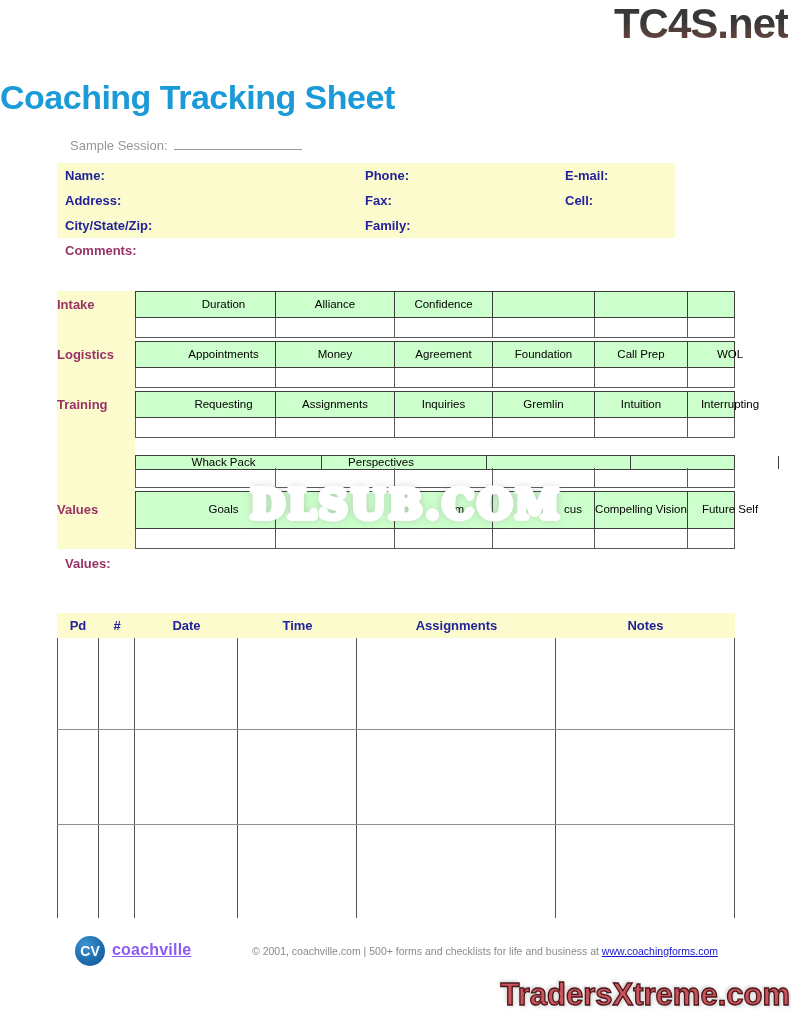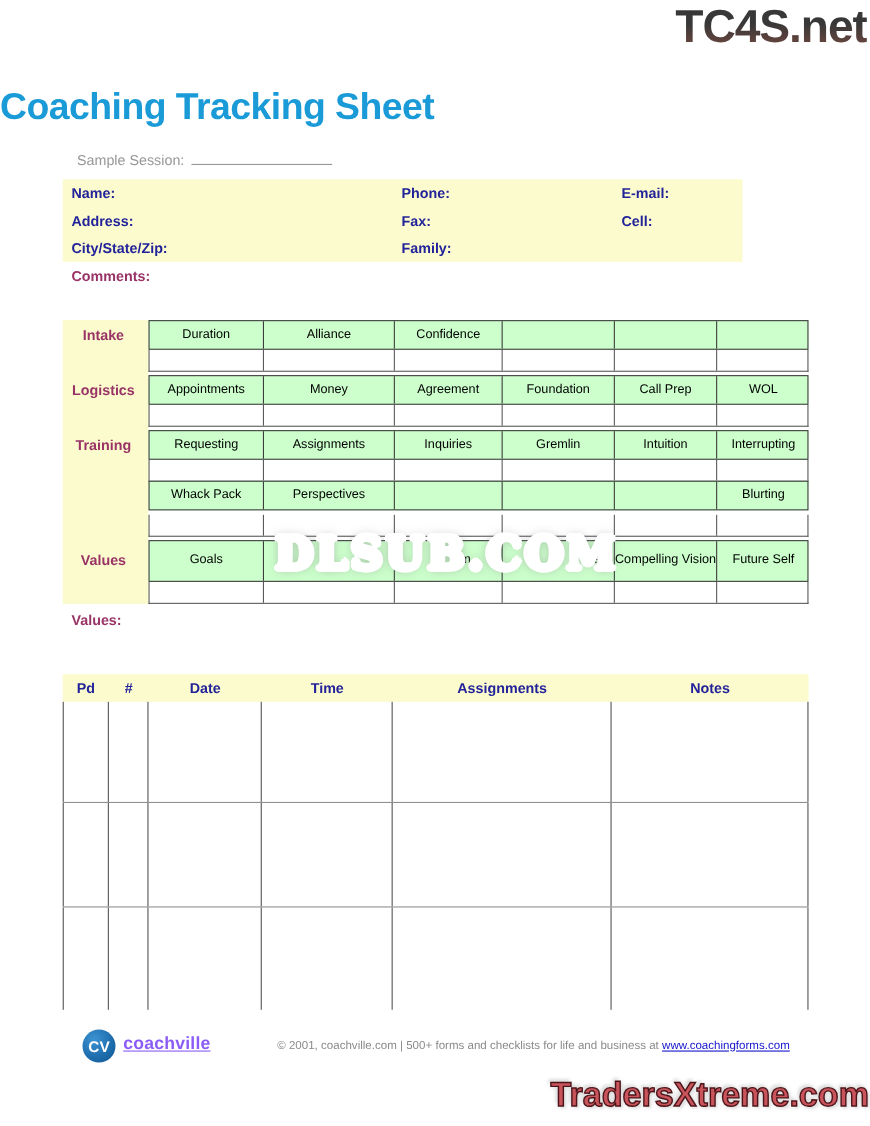--- a/index.html
+++ b/index.html
@@ -44,23 +44,23 @@
   .contact{
     position:absolute;left:57px;top:163px;width:618px;height:75px;background:#fbfbcd;
     display:grid;grid-template-columns:300px 200px 170px;grid-auto-rows:25px;
     padding-left:8px;box-sizing:border-box;
   }
   .contact .lbl{font-size:13px;font-weight:bold;color:#22229a;line-height:25px;}
   .maroon-head{position:absolute;font-size:13px;font-weight:bold;color:#993366;}
   
   .tgrid{position:absolute;left:57px;top:291px;width:678px;height:258px;}
   .tgrid .ycol{position:absolute;left:0;top:0;width:78px;height:258px;background:#fbfbcd;}
-  .cat{position:absolute;left:0;width:74px;text-align:center;font-size:13px;font-weight:bold;color:#993366;}
+  .cat{position:absolute;left:0;width:74px;font-size:13px;font-weight:bold;color:#993366;}
   .grows{position:absolute;left:78px;top:0;width:600px;}
-  .grow{position:absolute;left:0;width:600px;display:grid;grid-template-columns:103px 119px 98px 102px 93px 85px;box-sizing:border-box;}
+  .grow{position:absolute;left:0;width:600px;display:grid;grid-template-columns:103px 119px 98px 102px 93px 85px;box-sizing:border-box;padding-left:36px;}
   .grow.green{background:#ccffcc;border:1px solid #3d3d3d;}
   .grow.blank{border-left:1px solid #5a5a5a;border-right:1px solid #5a5a5a;border-bottom:1px solid #5a5a5a;}
   .gcell{display:flex;align-items:center;justify-content:center;text-align:center;
          font-size:11.5px;color:#000;line-height:1.15;box-sizing:border-box;}
   .grow .gcell + .gcell{border-left:1px solid #3d3d3d;}
   .grow.blank .gcell + .gcell{border-left:1px solid #5a5a5a;}
   .gcell.frag-right{justify-content:flex-end;padding-right:12px;}
   .gcell.frag-mid{justify-content:flex-end;padding-right:28px;}
   
   .slog{position:absolute;left:57px;top:613px;width:678px;}
@@ -159,21 +159,21 @@
       </div>
       <div class="grow blank" style="top:127px;height:20px;">
         <div class="gcell"></div>
           <div class="gcell"></div>
           <div class="gcell"></div>
           <div class="gcell"></div>
           <div class="gcell"></div>
           <div class="gcell"></div>
       </div>
 
-      <div class="grow green" style="top:146px;height:27px;">
+      <div class="grow green" style="top:164px;height:15px;gap:46px;">
         <div class="gcell">Whack Pack</div>
         <div class="gcell">Perspectives</div>
         <div class="gcell"></div>
         <div class="gcell"></div>
         <div class="gcell"></div>
         <div class="gcell">Blurting</div>
       </div>
       <div class="grow blank" style="top:177px;height:20px;">
         <div class="gcell"></div>
           <div class="gcell"></div>

